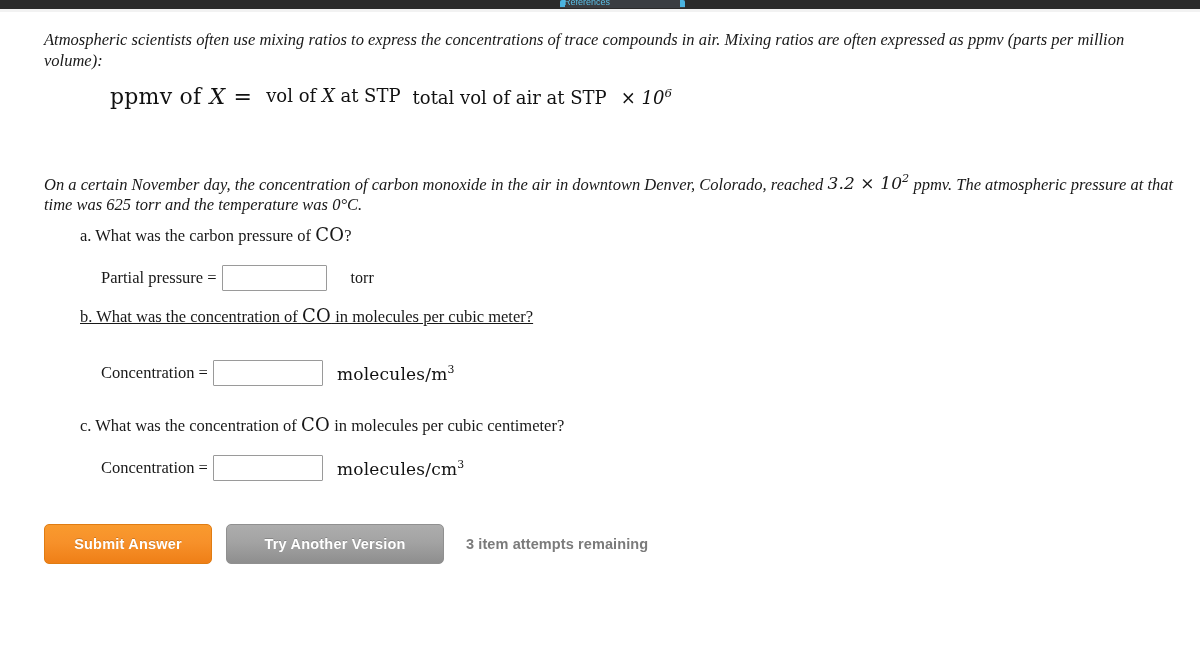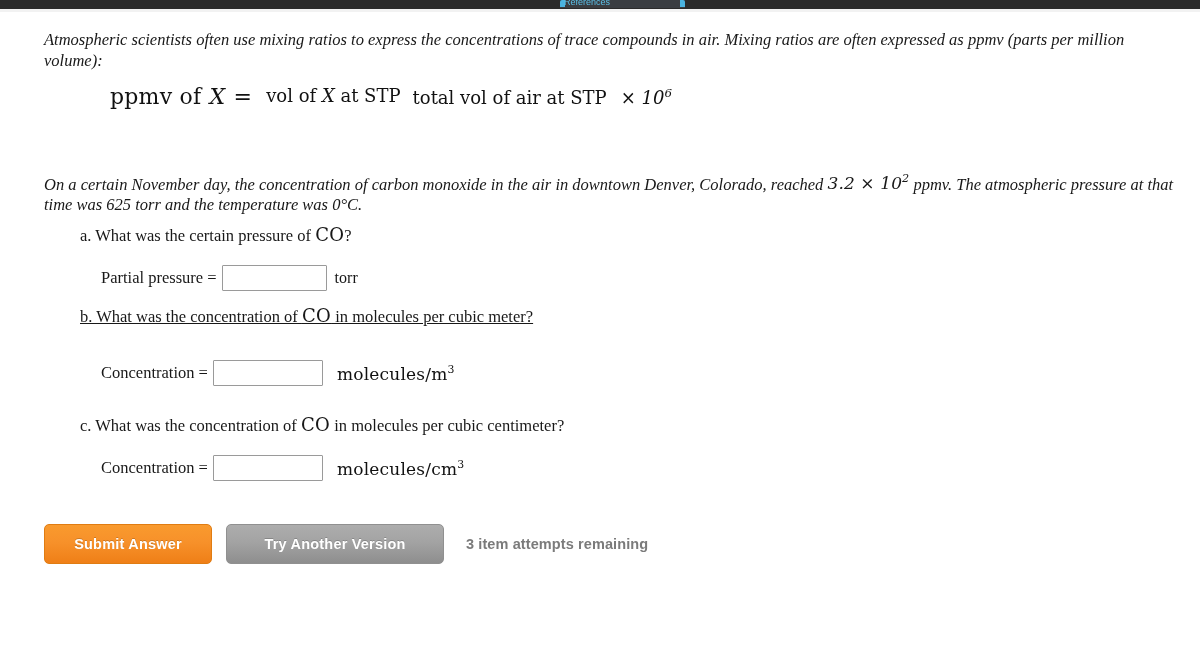--- a/index.html
+++ b/index.html
@@ -221,21 +221,21 @@
     font-family: "Liberation Serif", "DejaVu Serif", serif;
   }
   .unit-math {
     margin-left: 14px;
     font-family: "DejaVu Serif", "Liberation Serif", serif;
     font-size: 17px;
     color: #111111;
     letter-spacing: 0.2px;
   }
   .unit-math sup { font-size: 0.64em; vertical-align: super; }
-  .unit-a { margin-left: 8px; }
+  .unit-a { margin-left: 24px; }
 
   
   #button-bar {
     position: absolute;
     left: 44px;
     top: 512px;
     display: flex;
     align-items: center;
   }
   .btn {
@@ -294,21 +294,21 @@
     <span id="formula-frac">
       <span id="formula-num"><span>vol of </span><span class="mvar">X</span><span> at STP</span></span>
       <span id="formula-rule"></span>
       <span id="formula-den">total vol of air at STP</span>
     </span>
     <span id="formula-times"><span>×</span> <span>10</span><sup>6</sup></span>
   </div>
 
   <p class="para" id="problem-para"><span>On a certain November day, the concentration of carbon monoxide in the air in downtown Denver, Colorado, reached </span><span class="mathnum"><span>3.2</span> <span>×</span> <span>10</span><sup>2</sup></span><span> ppmv. The atmospheric pressure at that time was 625 torr and the temperature was 0°C.</span></p>
 
-  <div class="q-text" id="q-a-text"><span>a. What was the certain pressure of </span><span class="chem">CO</span><span>?</span></div>
+  <div class="q-text" id="q-a-text"><span>a. What was the carbon pressure of </span><span class="chem">CO</span><span>?</span></div>
   <div class="ans-row" id="ans-a-row">
     <span class="ans-label">Partial pressure =</span>
     <input class="ans-input" id="ans-a-input" type="text" placeholder="" style="">
     <span class="unit unit-a">torr</span>
   </div>
 
   <div class="q-text" id="q-b-text"><span>b. What was the concentration of </span><span class="chem">CO</span><span> in molecules per cubic meter?</span></div>
   <div class="ans-row" id="ans-b-row">
     <span class="ans-label">Concentration =</span>
     <input class="ans-input" id="ans-b-input" type="text" placeholder="" style="">

